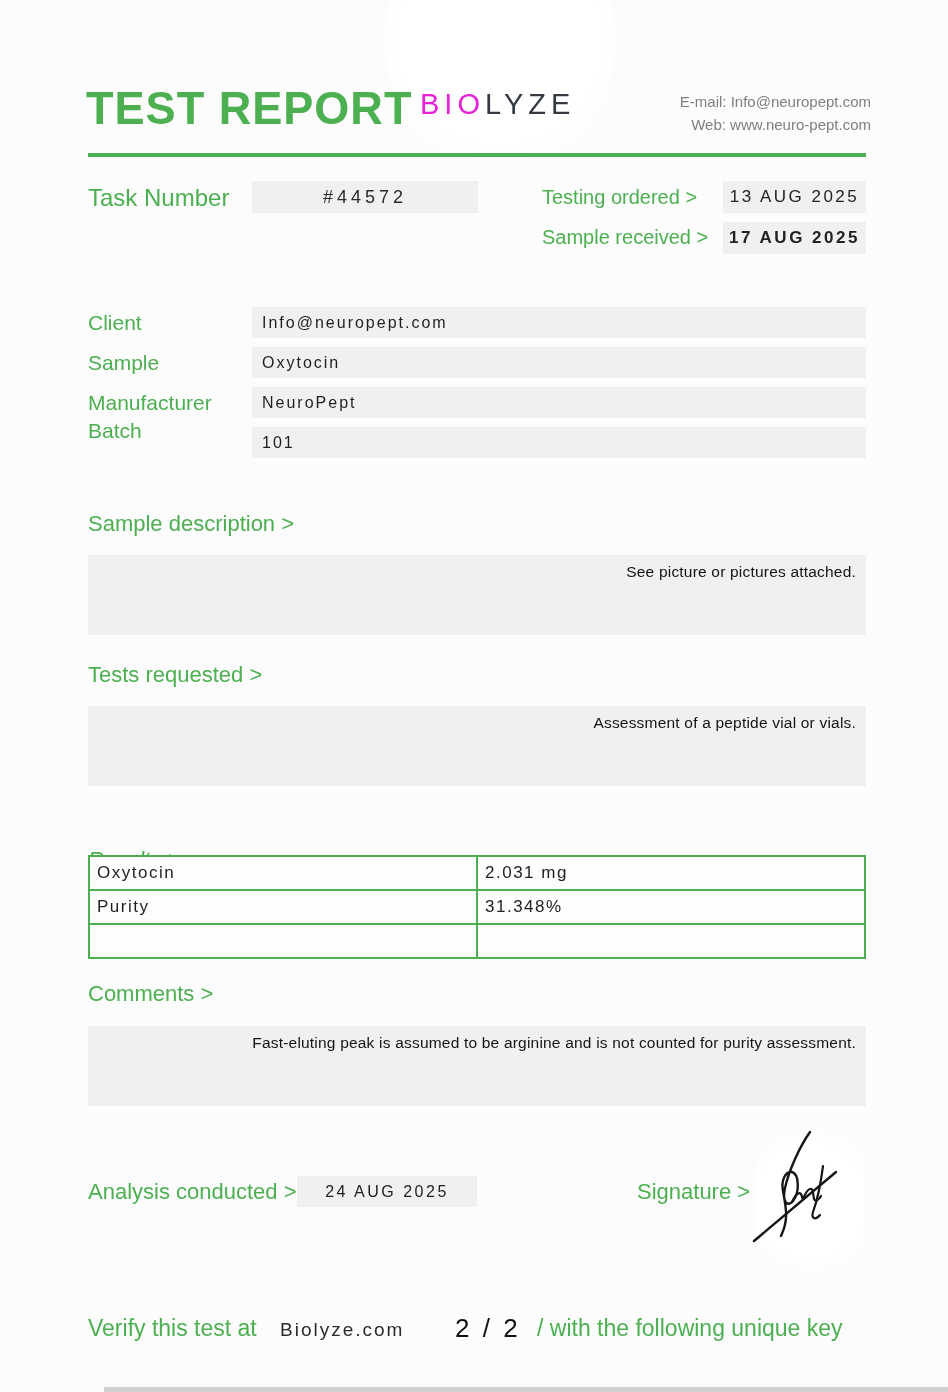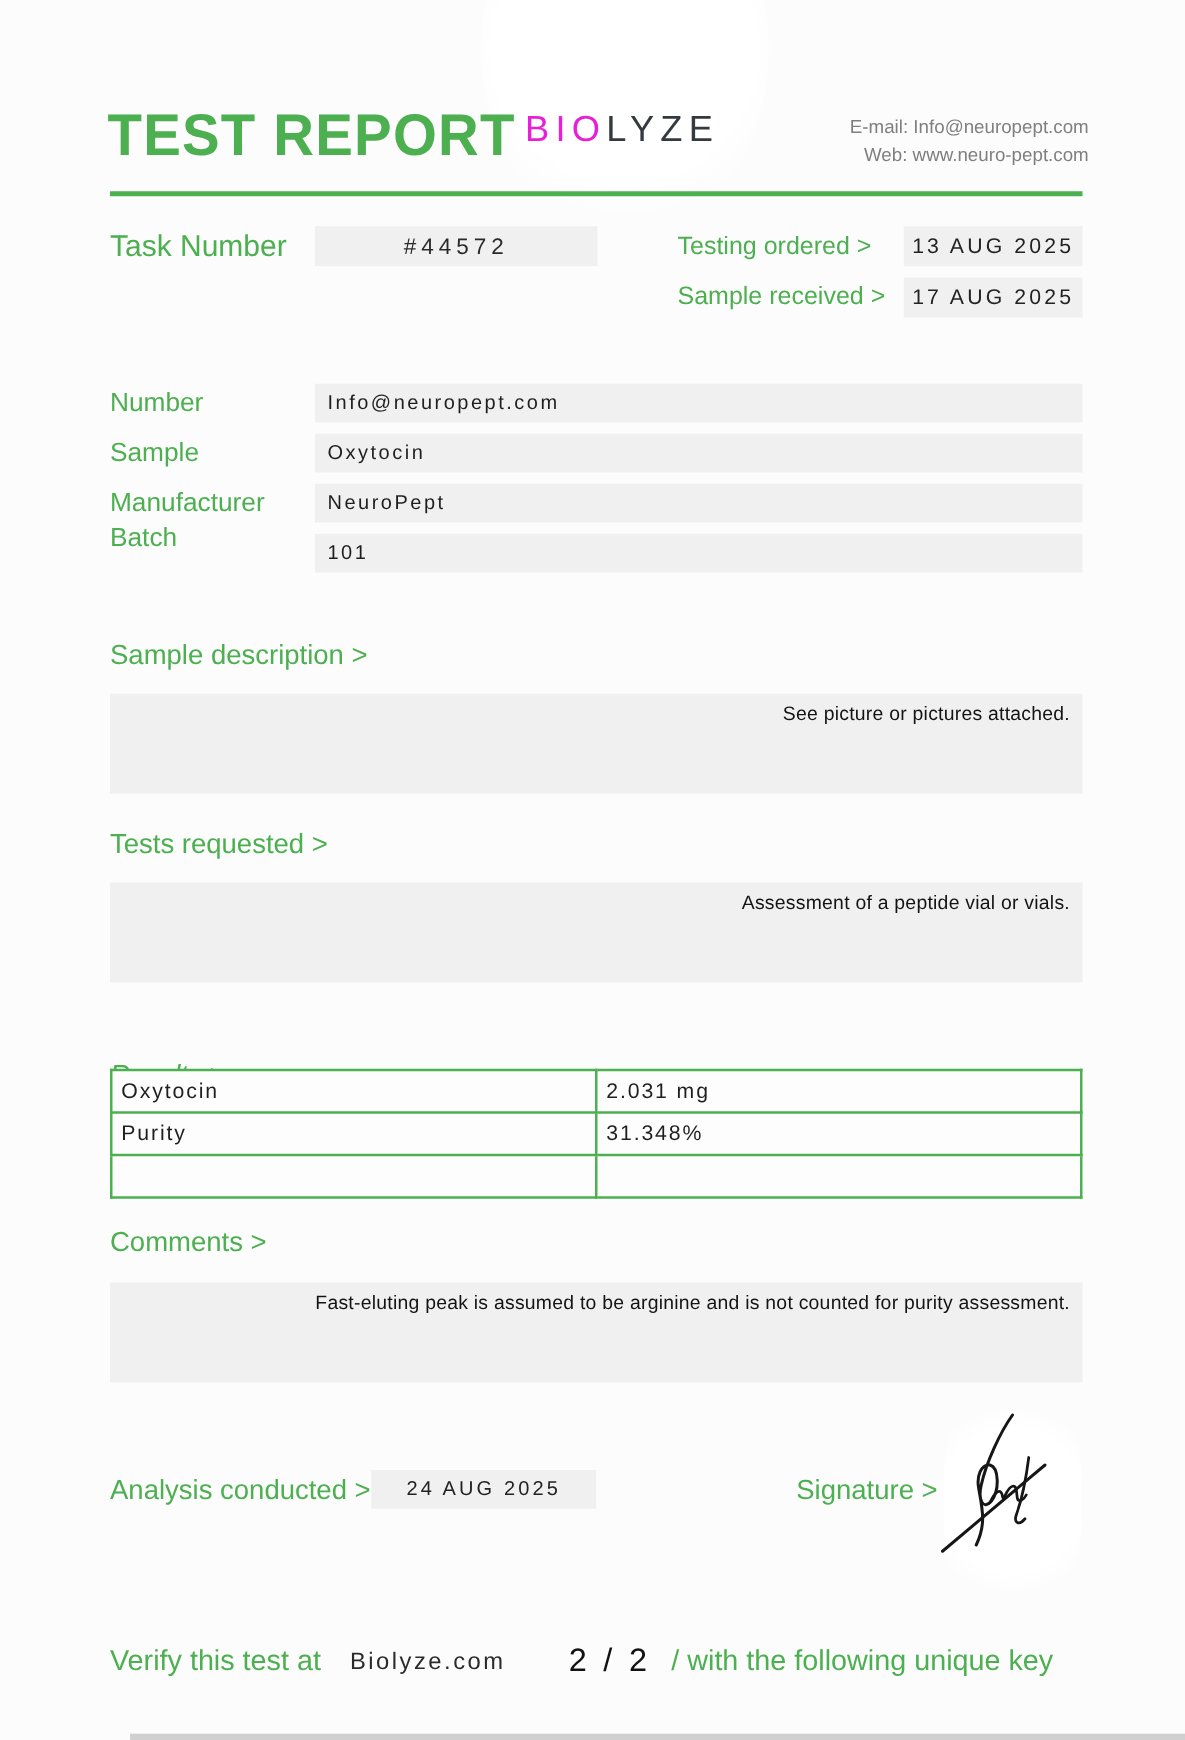--- a/index.html
+++ b/index.html
@@ -63,21 +63,21 @@
   .date-label { font-size: 20px; }
   .dl1 { left: 542px; top: 186px; }
   .dl2 { left: 542px; top: 226px; }
   .date-box {
     width: 143px; height: 32px; left: 723px;
     background: var(--box_bg, #f0f0f0);
     text-align: center; line-height: 32px;
     font-size: 17px; letter-spacing: 2.5px; color: #222;
   }
   .db1 { top: 181px; }
-  .db2 { top: 222px; }
+  .db2 { top: 222px; font-weight: bold; }
 
   .info-label { left: 88px; font-size: 21px; }
   .il0 { top: 311px; } .il1 { top: 351px; } .il2 { top: 391px; } .il3 { top: 419px; }
   .info-box {
     left: 252px; width: 614px; height: 31px;
     background: var(--box_bg, #f0f0f0);
     line-height: 31px; padding-left: 10px;
     font-size: 16px; letter-spacing: 2px; color: #1f1f1f;
   }
   .ib0 { top: 307px; } .ib1 { top: 347px; } .ib2 { top: 387px; } .ib3 { top: 427px; }
@@ -155,21 +155,21 @@
   </div>
   <div class="abs rule"></div>
 
   <div class="abs glabel task-label">Task Number</div>
   <div class="abs task-box">#44572</div>
   <div class="abs glabel date-label dl1">Testing ordered  &gt;</div>
   <div class="abs date-box db1">13 AUG 2025</div>
   <div class="abs glabel date-label dl2">Sample received &gt;</div>
   <div class="abs date-box db2">17 AUG 2025</div>
 
-  <div class="abs glabel info-label il0">Number</div>
+  <div class="abs glabel info-label il0">Client</div>
   <div class="abs info-box ib0">Info@neuropept.com</div>
   <div class="abs glabel info-label il1">Sample</div>
   <div class="abs info-box ib1">Oxytocin</div>
   <div class="abs glabel info-label il2">Manufacturer</div>
   <div class="abs info-box ib2">NeuroPept</div>
   <div class="abs glabel info-label il3">Batch</div>
   <div class="abs info-box ib3">101</div>
 
   <div class="abs glabel section-label sl-desc">Sample description &gt;</div>
   <div class="abs text-box tb-desc">See picture or pictures attached.</div>

